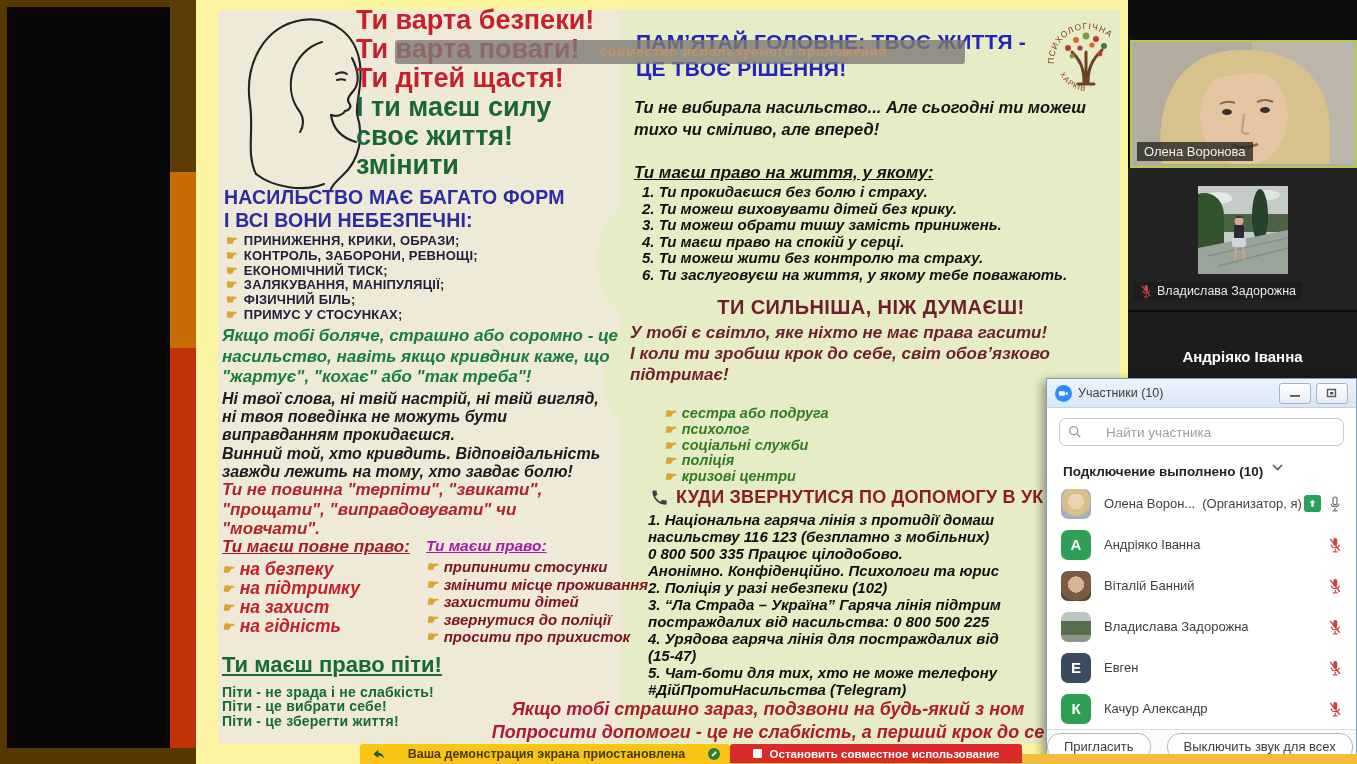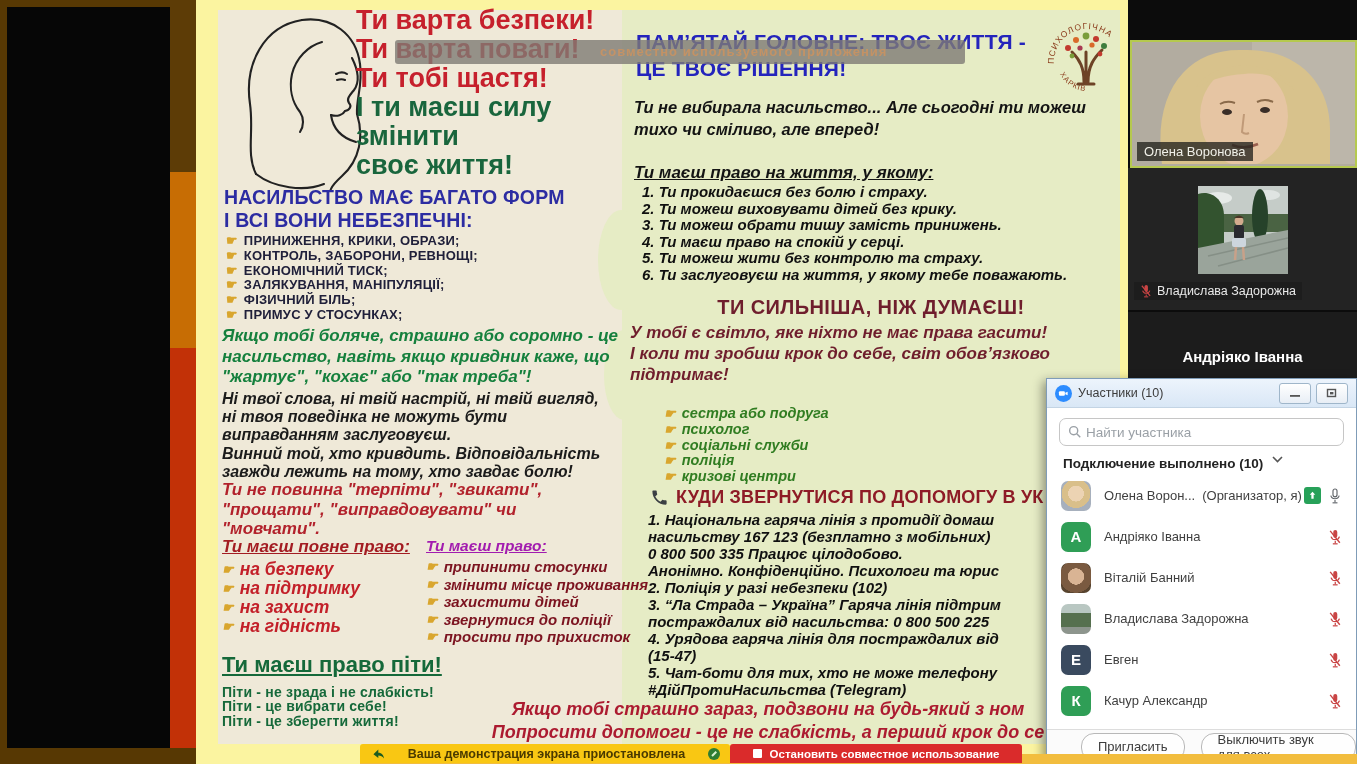--- a/index.html
+++ b/index.html
@@ -92,40 +92,40 @@
   #panel{left:1046px;top:378px;width:311px;height:386px;background:#fff;border:1px solid #7f9cb8;
          box-shadow:-3px 3px 10px rgba(0,0,0,.4);z-index:30;box-sizing:border-box;}
   .p-title{height:28px;display:flex;align-items:center;padding:0 8px;
            background:linear-gradient(#edf4fc,#d9e7f6);border-bottom:1px solid #c3d4e4;}
   .zm-icon{width:17px;height:17px;border-radius:50%;background:#2d8cff;display:flex;align-items:center;justify-content:center;flex:0 0 auto;}
   .p-title-text{font:12.5px "Liberation Sans",sans-serif;color:#3c3c3c;margin-left:6px;}
   .win-btns{margin-left:auto;display:flex;gap:5px;}
   .win-btn{width:30px;height:19px;background:linear-gradient(#ffffff,#e8eef5);border:1px solid #9fb6ca;border-radius:3px;
            display:flex;align-items:center;justify-content:center;}
   .p-search{margin:10px 12px 8px 12px;position:relative;}
-  .search-box{height:28px;border:1.5px solid #c6c6c6;border-radius:7px;background:#fff;display:flex;align-items:center;padding-left:26px;box-sizing:border-box;}
+  .search-box{height:28px;border:1.5px solid #c6c6c6;border-radius:7px;background:#fff;display:flex;align-items:center;padding-left:46px;box-sizing:border-box;}
   .search-icon{position:absolute;left:9px;top:7px;}
   .search-ph{color:#9aa0a6;font:13.5px "Liberation Sans",sans-serif;}
-  .p-section{margin:10px 16px 4px 16px;display:flex;gap:9px;}
+  .p-section{margin:18px 16px 4px 16px;display:flex;gap:9px;}
   .p-section span{font:700 13.5px "Liberation Sans",sans-serif;color:#232323;}
   .p-row{display:flex;align-items:center;height:41px;padding:0 14px;}
   .av{width:30px;height:30px;border-radius:7px;margin-right:13px;display:flex;align-items:center;justify-content:center;
       font:700 15px "Liberation Sans",sans-serif;color:#fff;flex:0 0 auto;overflow:hidden;}
   .av-init{}
   .av-green{background:#2f9e56;}
   .av-dark{background:#3a4a5f;}
   .av-olena{background:radial-gradient(circle at 50% 42%, #ecd3b3 0 34%, #d9bf8a 35% 62%, #a7b0bd 63%);}
   .av-vitalii{background:radial-gradient(circle at 50% 45%, #d9b494 0 36%, #7a5a40 37% 72%, #58442f 73%);}
   .av-vlada{background:linear-gradient(180deg,#b9c7c2 0 30%, #56704f 31% 75%, #8d958d 76%);}
   .pname{font:13px "Liberation Sans",sans-serif;color:#3f3f3f;white-space:nowrap;}
   .psuffix{font:13px "Liberation Sans",sans-serif;color:#3f3f3f;margin-left:7px;white-space:nowrap;}
   .picons{margin-left:auto;display:flex;align-items:center;gap:7px;}
   .share-badge{width:17px;height:17px;background:#27a159;border-radius:3px;display:flex;align-items:center;justify-content:center;}
   .p-footer{position:absolute;left:0;bottom:0;width:100%;height:34px;border-top:1px solid #ddd;background:#fbfbfb;
-            display:flex;align-items:center;gap:16px;padding-left:34px;box-sizing:border-box;}
+            display:flex;align-items:center;gap:16px;box-sizing:border-box;}
   .pf-btn{height:26px;border:1px solid #b8b8b8;border-radius:13px;background:#fefefe;
           font:13px "Liberation Sans",sans-serif;color:#3c3c3c;padding:0 16px;display:flex;align-items:center;}
 
   
   #band-l{left:0;top:754px;width:196px;height:10px;background:#573803;z-index:40;}
   #band-m{left:196px;top:754px;width:164px;height:10px;background:#fbf4a0;z-index:40;}
   #band-r{left:360px;top:754px;width:997px;height:10px;background:#f2bd3e;z-index:40;}
   #tb-yellow{left:360px;top:744px;width:370px;height:19px;background:#f9c713;border-radius:3px 3px 0 0;z-index:50;
              display:flex;align-items:center;}
   #tb-yellow .tb-label{flex:1;text-align:center;font:700 12.5px "Liberation Sans",sans-serif;color:#4a3a00;}
@@ -171,26 +171,26 @@
       <path d="M32,162 C50,176 80,180 100,172"></path>
       <path d="M112,62 C116,60 120,60 123,62"></path>
       <path d="M113,68 C116,67 119,67 121,68"></path>
     </svg>
   </div>
 
   <div id="slogans" class="abs">
     <div>
         <div class="slogan-red">Ти варта безпеки!</div>
         <div class="slogan-red">Ти варта поваги!</div>
-        <div class="slogan-red">Ти тобі щастя!</div>
+        <div class="slogan-red">Ти дітей щастя!</div>
       </div>
     <div>
         <div class="slogan-green">І ти маєш силу</div>
+        <div class="slogan-green">своє життя!</div>
         <div class="slogan-green">змінити</div>
-        <div class="slogan-green">своє життя!</div>
       </div>
   </div>
 
   <div id="forms-h" class="abs">
     <div>
         <div>НАСИЛЬСТВО МАЄ БАГАТО ФОРМ</div>
         <div>І ВСІ ВОНИ НЕБЕЗПЕЧНІ:</div>
       </div>
   </div>
   <div id="forms" class="abs">
@@ -229,21 +229,21 @@
   <div id="para-shame" class="abs">
 
   <div class="pline">Якщо тобі боляче, страшно або соромно - це</div>
       <div class="pline">насильство, навіть якщо кривдник каже, що</div>
       <div class="pline">"жартує", "кохає" або "так треба"!</div>
     </div>
   <div id="para-blame" class="abs">
 
   <div class="pline">Ні твої слова, ні твій настрій, ні твій вигляд,</div>
       <div class="pline">ні твоя поведінка не можуть бути</div>
-      <div class="pline">виправданням заслуговуєш.</div>
+      <div class="pline">виправданням прокидаєшся.</div>
       <div class="pline">Винний той, хто кривдить. Відповідальність</div>
       <div class="pline">завжди лежить на тому, хто завдає болю!</div>
     </div>
   <div id="para-mustnot" class="abs">
 
   <div class="pline">Ти не повинна "терпіти", "звикати",</div>
       <div class="pline">"прощати", "виправдовувати" чи</div>
       <div class="pline">"мовчати".</div>
     </div>
 
@@ -391,21 +391,21 @@
     </div>
   <div id="help-h" class="abs">
     <svg width="19" height="19" viewBox="0 0 24 24">
         <path fill="#3c4044" d="M6.6 10.8c1.4 2.8 3.8 5.1 6.6 6.6l2.2-2.2c.3-.3.7-.4 1-.2 1.1.4 2.3.6 3.6.6.6 0 1 .4 1 1V20c0 .6-.4 1-1 1C10.6 21 3 13.4 3 4c0-.6.4-1 1-1h3.5c.6 0 1 .4 1 1 0 1.2.2 2.4.6 3.6.1.3 0 .7-.2 1l-2.3 2.2z"></path>
       </svg>
     <span>КУДИ ЗВЕРНУТИСЯ ПО ДОПОМОГУ В УК</span>
   </div>
   <div id="help" class="abs">
 
   <div class="help-line">1. Національна гаряча лінія з протидії домаш</div>
-      <div class="help-line">насильству 167 123 (безплатно з мобільних)</div>
+      <div class="help-line">насильству 116 123 (безплатно з мобільних)</div>
       <div class="help-line">0 800 500 335 Працює цілодобово.</div>
       <div class="help-line">Анонімно. Конфіденційно. Психологи та юрис</div>
       <div class="help-line">2. Поліція у разі небезпеки (102)</div>
       <div class="help-line">3. “Ла Страда – Україна” Гаряча лінія підтрим</div>
       <div class="help-line">постраждалих від насильства: 0 800 500 225</div>
       <div class="help-line">4. Урядова гаряча лінія для постраждалих від</div>
       <div class="help-line">(15-47)</div>
       <div class="help-line">5. Чат-боти для тих, хто не може телефону</div>
       <div class="help-line">#ДійПротиНасильства (Telegram)</div>
     </div>

